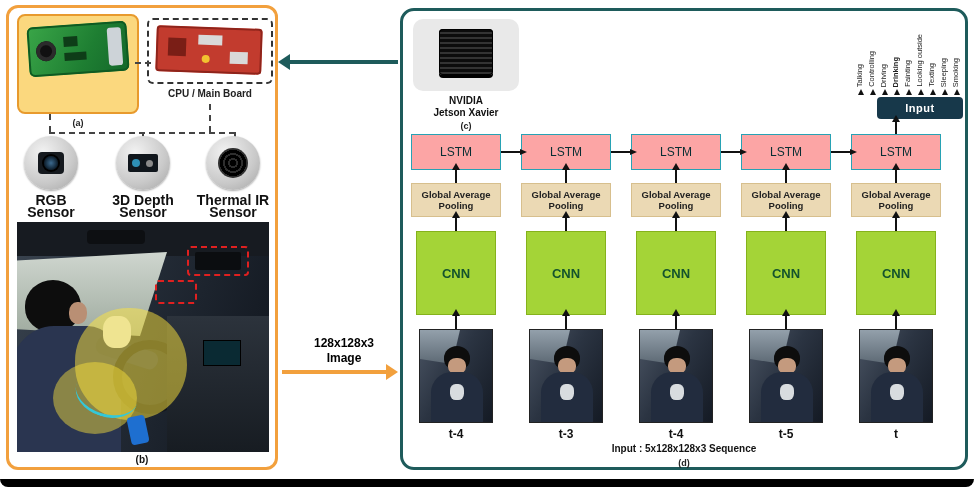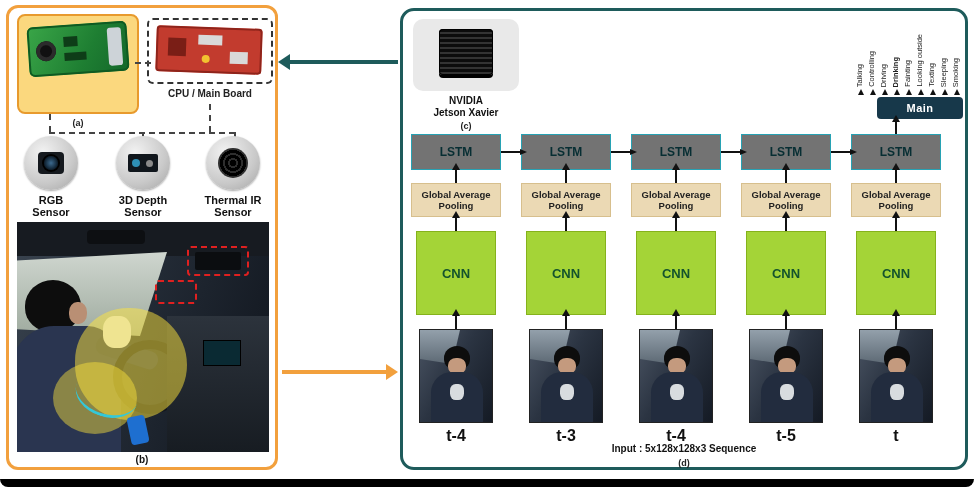--- a/index.html
+++ b/index.html
@@ -29,21 +29,21 @@
   .dash-h{border-top:2px dashed #444;}
   .label-a{left:0;top:110px;width:138px;text-align:center;font-size:9px;font-weight:bold;color:#222;}
   .sensor{top:128px;width:84px;text-align:center;}
   .sensor-circle{position:relative;width:54px;height:54px;border-radius:50%;margin:0 auto;background:radial-gradient(circle at 35% 30%,#f2f2f2,#c9c9c9 60%,#a3a3a3);box-shadow:0 1px 2px rgba(0,0,0,.35);}
   .cam-body{left:14px;top:16px;width:26px;height:22px;background:#15191e;border-radius:4px;}
   .cam-lens{left:20px;top:20px;width:14px;height:14px;border-radius:50%;background:radial-gradient(#3c6a8f,#0c1c2a 70%);box-shadow:0 0 0 2px #000;}
   .depth-board{left:12px;top:18px;width:30px;height:18px;background:#10161c;border-radius:2px;}
   .depth-l1{left:16px;top:23px;width:8px;height:8px;background:#2e8fb5;border-radius:50%;}
   .depth-l2{left:30px;top:24px;width:7px;height:7px;background:#8a8a8a;border-radius:50%;}
   .therm{left:12px;top:12px;width:30px;height:30px;border-radius:50%;background:repeating-radial-gradient(circle,#000 0 3px,#2e2e2e 3px 5px);}
-  .sensor-label{margin-top:4px;font-size:11px;font-weight:bold;color:#111;line-height:12px;}
+  .sensor-label{margin-top:4px;font-size:14px;font-weight:bold;color:#111;line-height:12px;}
   
   .car-photo{left:8px;top:214px;width:252px;height:230px;background:linear-gradient(110deg,#3a4450 0%,#232b36 45%,#10151d 100%);overflow:hidden;}
   .cp-roof{left:0;top:0;width:252px;height:34px;background:#171b21;}
   .cp-mirror{left:70px;top:8px;width:58px;height:14px;background:#0d0f12;border-radius:4px;}
   .cp-windshield{left:0;top:30px;width:150px;height:84px;background:linear-gradient(#cfd6cf,#9fab9f);clip-path:polygon(0 10%,100% 0,82% 100%,0 92%);}
   .cp-hair{left:8px;top:58px;width:56px;height:52px;background:#0d0d0d;border-radius:50% 50% 46% 46%;}
   .cp-face{left:52px;top:80px;width:18px;height:22px;background:#b98f74;border-radius:45%;}
   .cp-body{left:-8px;top:104px;width:112px;height:128px;background:#2a3550;border-radius:40% 30% 0 0;}
   .cp-arm{left:78px;top:122px;width:64px;height:18px;background:#263049;transform:rotate(18deg);border-radius:8px;}
   .cp-cloth{left:86px;top:94px;width:28px;height:32px;background:#dfe3e6;border-radius:40%;}
@@ -62,30 +62,30 @@
   .flow-label{font-size:12px;font-weight:bold;color:#000;text-align:center;line-height:15px;}
   .teal-arrow{left:290px;top:60px;width:108px;height:4px;background:#1E5B5B;}
   .teal-arrow:before{content:'';position:absolute;left:-12px;top:-6px;border-top:8px solid transparent;border-bottom:8px solid transparent;border-right:12px solid #1E5B5B;}
   .orange-arrow{left:282px;top:370px;width:104px;height:4px;background:#F2A03D;}
   .orange-arrow:after{content:'';position:absolute;right:-12px;top:-6px;border-top:8px solid transparent;border-bottom:8px solid transparent;border-left:12px solid #F2A03D;}
   
   .jetson-box{left:10px;top:8px;width:106px;height:72px;background:#e9e9e9;border-radius:10px;}
   .jetson-device{left:26px;top:10px;width:54px;height:46px;background:repeating-linear-gradient(180deg,#0c0c0c 0 3px,#333 3px 5px);border-radius:4px;box-shadow:0 3px 0 #000,inset 0 0 0 1px #000;}
   .jetson-label{left:10px;top:84px;width:106px;text-align:center;font-size:10px;font-weight:bold;color:#111;line-height:12px;}
   .label-c{left:10px;top:110px;width:106px;text-align:center;font-size:9px;font-weight:bold;color:#222;}
-  .lstm{top:123px;width:90px;height:36px;background:#737373;border:1px solid #27a2b4;box-sizing:border-box;display:flex;align-items:center;justify-content:center;font-size:12px;font-weight:bold;color:#072e33;}
+  .lstm{top:123px;width:90px;height:36px;background:#fca5a5;border:1px solid #27a2b4;box-sizing:border-box;display:flex;align-items:center;justify-content:center;font-size:12px;font-weight:normal;color:#072e33;}
   .gap{top:172px;width:90px;height:34px;background:#EBD9B4;border:1px solid #d7bf8d;box-sizing:border-box;display:flex;align-items:center;justify-content:center;font-size:9.5px;font-weight:bold;color:#222;text-align:center;line-height:11px;}
   .cnn{top:220px;width:80px;height:84px;background:#A4D437;border:1px solid #85b21c;box-sizing:border-box;display:flex;align-items:center;justify-content:center;font-size:13px;font-weight:bold;color:#14532d;}
   .photo{top:318px;width:74px;height:94px;background:linear-gradient(120deg,#4b5564 0%,#2b3442 45%,#141a24 100%);overflow:hidden;border:1px solid #222;box-sizing:border-box;}
   .ph-window{left:0;top:0;width:40px;height:34px;background:linear-gradient(#93a0ab,#5d6974);clip-path:polygon(0 0,100% 0,80% 100%,0 85%);}
   .ph-hair{left:24px;top:16px;width:26px;height:24px;background:#0d0d0d;border-radius:50% 50% 45% 45%;}
   .ph-face{left:28px;top:28px;width:18px;height:16px;background:#c49a7e;border-radius:45%;}
   .ph-body{left:11px;top:42px;width:52px;height:52px;background:#222c3e;border-radius:40% 40% 0 0;}
   .ph-hand{left:30px;top:54px;width:14px;height:16px;background:#d8dcdf;border-radius:40%;}
-  .time-label{top:416px;width:90px;text-align:center;font-size:16px;font-weight:bold;color:#111;}
+  .time-label{top:416px;width:90px;text-align:center;font-size:12px;font-weight:bold;color:#111;}
   .varrow{width:0;border-left:2px solid #111;}
   .varrow:before{content:'';position:absolute;top:-6px;left:-5px;border-left:4px solid transparent;border-right:4px solid transparent;border-bottom:7px solid #111;}
   .harrow{height:0;border-top:2px solid #111;}
   .harrow:after{content:'';position:absolute;right:-6px;top:-4px;border-top:3px solid transparent;border-bottom:3px solid transparent;border-left:7px solid #111;}
   .dense{left:474px;top:86px;width:86px;height:22px;background:#17384A;border-radius:4px;display:flex;align-items:center;justify-content:center;font-size:11px;font-weight:bold;color:#fff;letter-spacing:.5px;}
   .classes{left:452px;top:0px;width:108px;height:76px;}
   .cls{position:absolute;bottom:0;writing-mode:vertical-rl;transform:rotate(180deg);font-size:7.5px;line-height:10px;color:#222;white-space:nowrap;}
   .chev{top:78px;width:0;height:0;border-left:3px solid transparent;border-right:3px solid transparent;border-bottom:6px solid #111;}
   .caption{left:0;top:432px;width:562px;text-align:center;font-size:10px;font-weight:bold;color:#111;}
   .label-d{left:0;top:447px;width:562px;text-align:center;font-size:9px;font-weight:bold;color:#222;}
@@ -168,20 +168,22 @@
       <div class="abs cp-device"></div>
       <div class="abs cp-red1"></div>
       <div class="abs cp-red2"></div>
       <div class="abs cp-cable"></div>
       <div class="abs cp-blue"></div>
     </div>
     <div class="abs label-b">(b)</div>
   </div>
 
   <div class="abs teal-arrow"></div>
+  <div class="abs flow-label ml" style="left:294px;top:336px;width:100px;">128x128x3
+Image</div>
   <div class="abs orange-arrow"></div>
 
   <div class="abs right-panel">
 
     <div class="abs jetson-box">
       <div class="abs jetson-device"></div>
     </div>
     <div class="abs jetson-label ml">NVIDIA
 Jetson Xavier</div>
     <div class="abs label-c">(c)</div>
@@ -199,21 +201,21 @@
     </div>
     <div class="abs chev" style="left:455px;"></div>
     <div class="abs chev" style="left:467px;"></div>
     <div class="abs chev" style="left:479px;"></div>
     <div class="abs chev" style="left:491px;"></div>
     <div class="abs chev" style="left:503px;"></div>
     <div class="abs chev" style="left:515px;"></div>
     <div class="abs chev" style="left:527px;"></div>
     <div class="abs chev" style="left:539px;"></div>
     <div class="abs chev" style="left:551px;"></div>
-    <div class="abs dense">Main</div>
+    <div class="abs dense">Input</div>
     <div class="abs varrow" style="left:492px;top:110px;height:13px;"></div>
 
     <div class="abs lstm" style="left:8px;">LSTM</div>
     <div class="abs lstm" style="left:118px;">LSTM</div>
     <div class="abs lstm" style="left:228px;">LSTM</div>
     <div class="abs lstm" style="left:338px;">LSTM</div>
     <div class="abs lstm" style="left:448px;">LSTM</div>
     <div class="abs harrow" style="left:98px;top:140px;width:20px;"></div>
     <div class="abs harrow" style="left:208px;top:140px;width:20px;"></div>
     <div class="abs harrow" style="left:318px;top:140px;width:20px;"></div>

